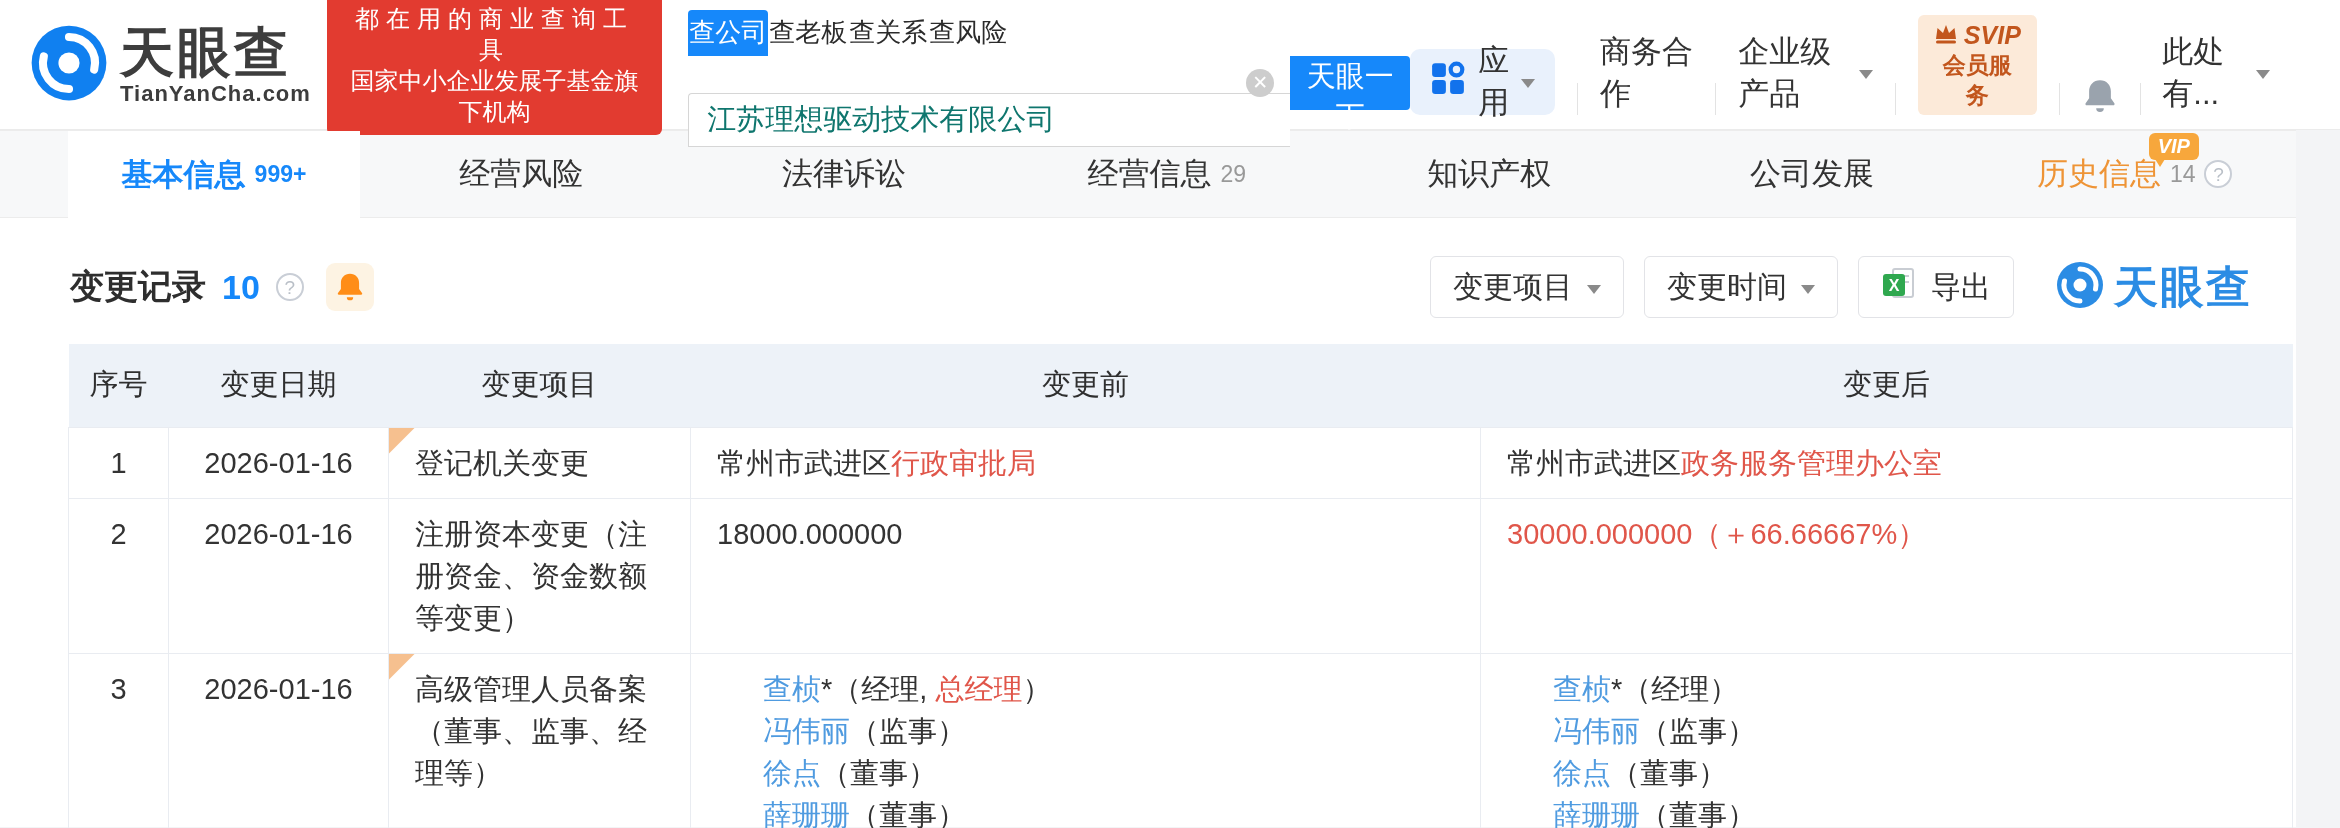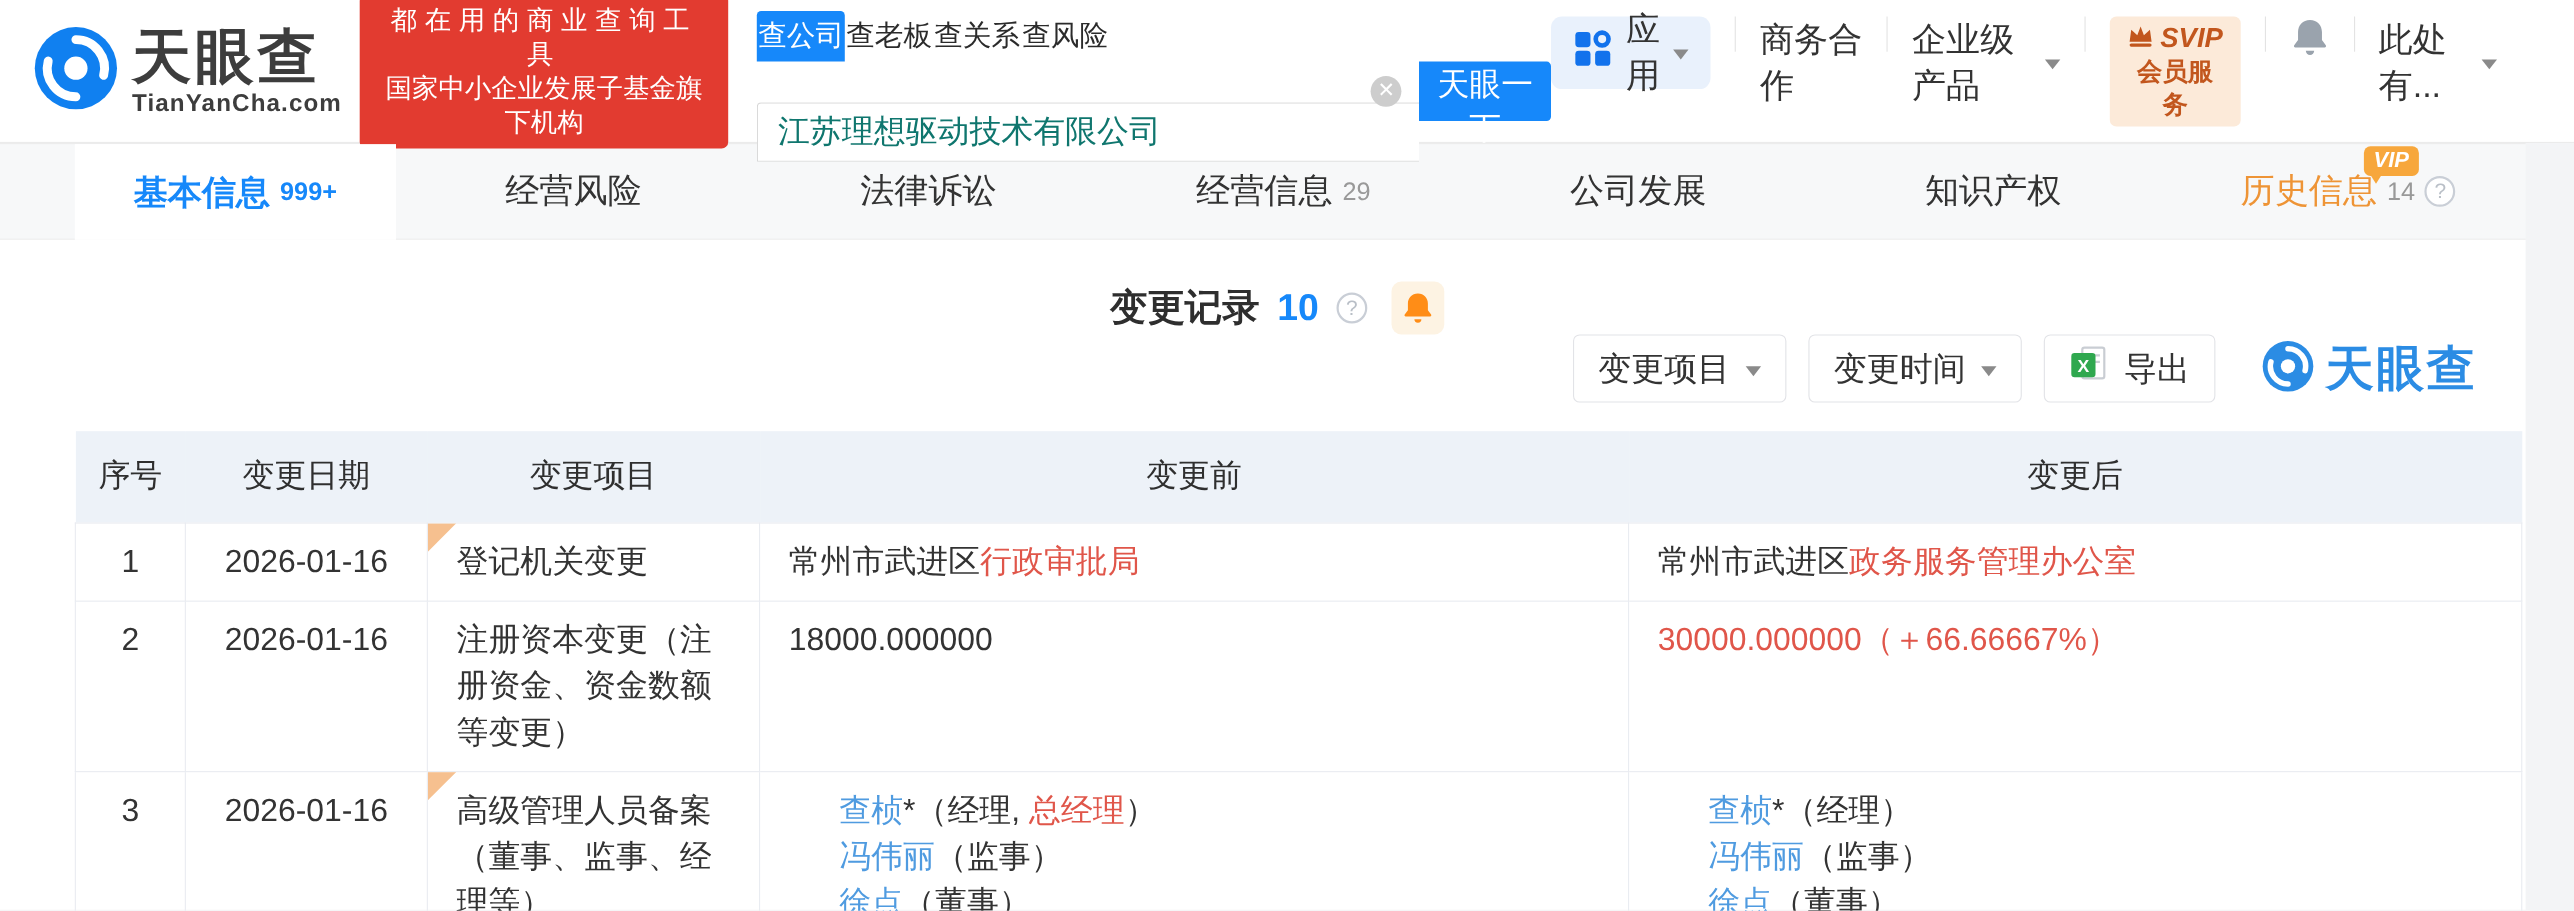--- a/index.html
+++ b/index.html
@@ -42,21 +42,21 @@
     position:absolute; right:16px; top:13px; width:28px; height:28px;
     background:#cdcdcd; border-radius:50%; color:#fff; font-size:19px;
     text-align:center; line-height:28px; cursor:pointer;
   }
   .search-go {
     width:120px; height:54px; background:var(--blue,#1688fa); color:#fff;
     font-size:29px; border:none; border-radius:0 4px 4px 0; cursor:pointer;
     font-family:"Liberation Sans","DejaVu Sans",sans-serif;
   }
   
-  .nav-right { margin-left:auto; display:flex; align-items:flex-start; padding-right:70px; }
+  .nav-right { margin-left:auto; display:flex; align-items:flex-end; padding-right:70px; }
   .apps-chip {
     background:#e9f1fc; border-radius:10px; height:66px; padding:0 20px;
     display:flex; align-items:center; gap:12px; font-size:31px; cursor:pointer;
   }
   .nav-sep { width:1px; height:32px; background:#e3e3e3; margin:0 22px; }
   .nav-item { font-size:31px; color:#333; display:flex; align-items:center; gap:10px; cursor:pointer; }
   .caret { width:0; height:0; border-left:7px solid transparent; border-right:7px solid transparent;
            border-top:9px solid #8a8a8a; display:inline-block; margin-top:4px; }
   .svip-chip {
     background:#fcead9; border-radius:6px; padding:5px 16px; text-align:center;
@@ -89,21 +89,21 @@
     background:#f7a73c; color:#fff; font-size:20px; font-weight:bold; font-style:italic;
     border-radius:6px; padding:1px 9px 2px; line-height:24px;
   }
   .vip-badge:after {
     content:""; position:absolute; left:6px; bottom:-7px;
     border-left:5px solid transparent; border-right:5px solid transparent;
     border-top:8px solid #f7a73c;
   }
   
   .main { width:2296px; height:609px; background:#fff; }
-  .section-head { display:flex; align-items:center; padding:38px 44px 0 70px;flex-direction:column; }
+  .section-head { display:flex; padding:38px 44px 0 70px; }
   .sec-left { display:flex; align-items:center; gap:16px; }
   .sec-title { font-size:34px; font-weight:bold; color:#2e2e2e; }
   .sec-count { font-size:34px; font-weight:bold; color:var(--blue,#1688fa); }
   .bell-chip {
     width:48px; height:48px; background:#fdf3e3; border-radius:9px;
     display:flex; align-items:center; justify-content:center; cursor:pointer; margin-left:6px;
   }
   .sec-right { margin-left:auto; display:flex; align-items:center; gap:20px; }
   .chip {
     height:62px; border:1px solid #e2e3e7; border-radius:6px; background:#fff;
@@ -228,24 +228,24 @@
       <span>经营风险</span>
     </div>
     <div class="tab">
       <span>法律诉讼</span>
     </div>
     <div class="tab">
       <span>经营信息</span>
       <span class="count">29</span>
     </div>
     <div class="tab">
+      <span>知识产权</span>
+    </div>
+    <div class="tab">
       <span>公司发展</span>
-    </div>
-    <div class="tab">
-      <span>知识产权</span>
     </div>
     <div class="tab vip-tab">
       <span>历史信息</span>
       <span class="count">14</span>
       <span class="qmark">?</span>
       <span class="vip-badge">VIP</span>
     </div>
   </nav>
 
 <main class="main">

